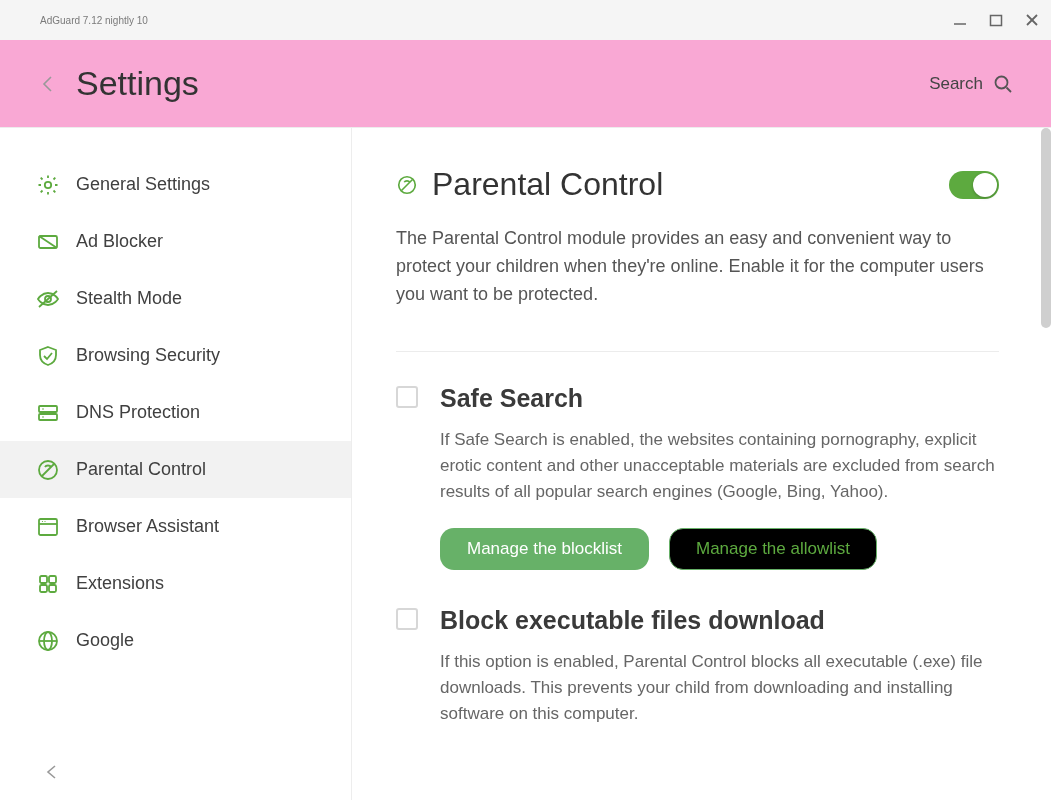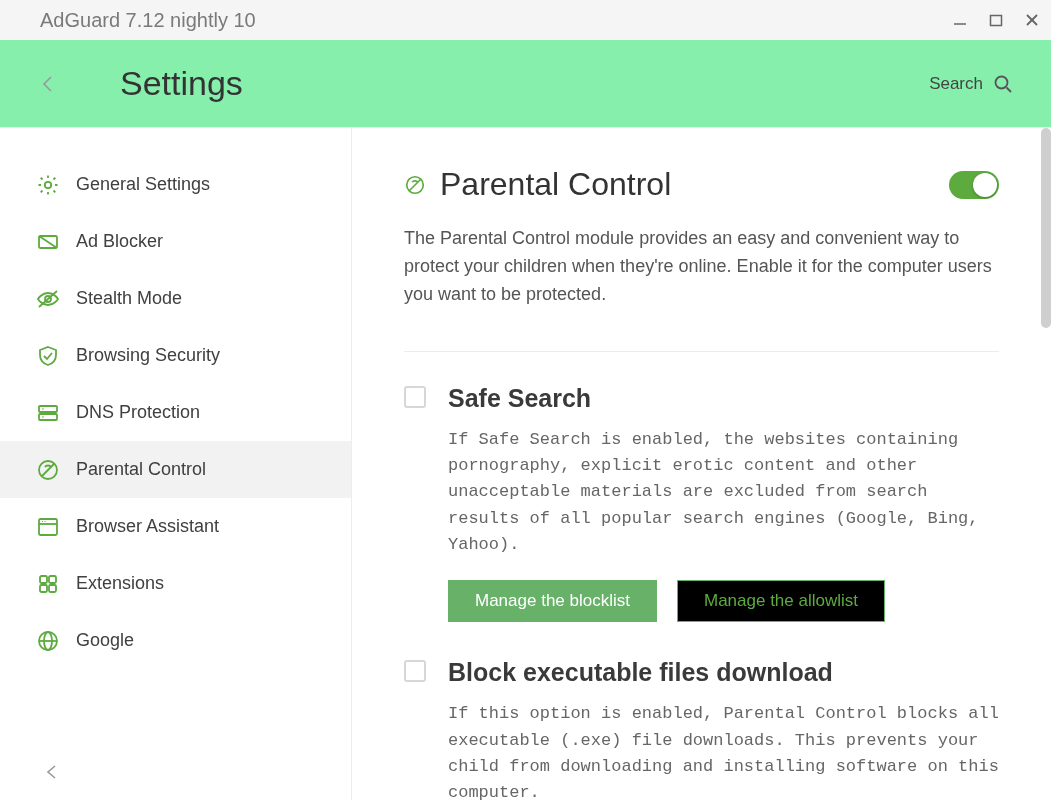--- a/index.html
+++ b/index.html
@@ -11,52 +11,50 @@
     overflow: hidden;
     color: #333;
   }
   .titlebar {
     height: 40px;
     background: #f5f5f5;
     display: flex;
     align-items: center;
     padding: 0 12px 0 40px;
     color: #7a7a7a;
-    font-size: 20px;
+    font-size: 10px;
   }
   .titlebar .title { flex: 1; }
   .titlebar .win-controls { display: flex; gap: 22px; align-items: center; }
   .titlebar .win-btn { cursor: pointer; color: #666; font-size: 16px; line-height: 1; }
   .header {
     height: 88px;
-    background: #86efac;
+    background: #f9a8d4;
     border-bottom: 1px solid #ededed;
     display: flex;
     align-items: center;
     padding: 0 38px;
-    gap: 44px;
   }
   .back-arrow {
     width: 20px; height: 20px;
     margin-right: 18px;
     cursor: pointer;
     color: #888;
   }
   .header h1 {
     font-weight: 300;
     font-size: 34px;
     color: #333;
     flex: 1;
   }
   .search-wrap { display: flex; align-items: center; gap: 10px; color: #444; cursor: pointer; }
   .search-wrap span { font-size: 17px; }
   .body {
     display: flex;
     height: calc(800px - 40px - 88px);
-    gap: 8px;
   }
   .sidebar {
     width: 352px;
     border-right: 1px solid #ededed;
     padding-top: 28px;
     display: flex;
     flex-direction: column;
   }
   .nav-item {
     display: flex;
@@ -122,27 +120,26 @@
     font-size: 25px;
     font-weight: 600;
     color: #3a3a3a;
     margin-bottom: 14px;
   }
   .setting-desc {
     font-size: 17px;
     color: #666;
     line-height: 1.55;
     margin-bottom: 22px;
-    font-family: Liberation Mono, monospace;
   }
   .btn-row { display: flex; gap: 20px; }
   .btn {
     padding: 10px 26px;
     font-size: 17px;
-    border-radius: 0;
+    border-radius: 14px;
     cursor: pointer;
     border: 1px solid transparent;
   }
   .btn-primary { background: #67b168; color: #fff; }
   .btn-outline { background: #000000; color: #5daa3f; border: 1px solid #67b168; }
   .scrollbar {
     position: absolute; right: 0; top: 0;
     width: 10px; height: 200px;
     background: #cfcfcf;
     border-radius: 5px;

